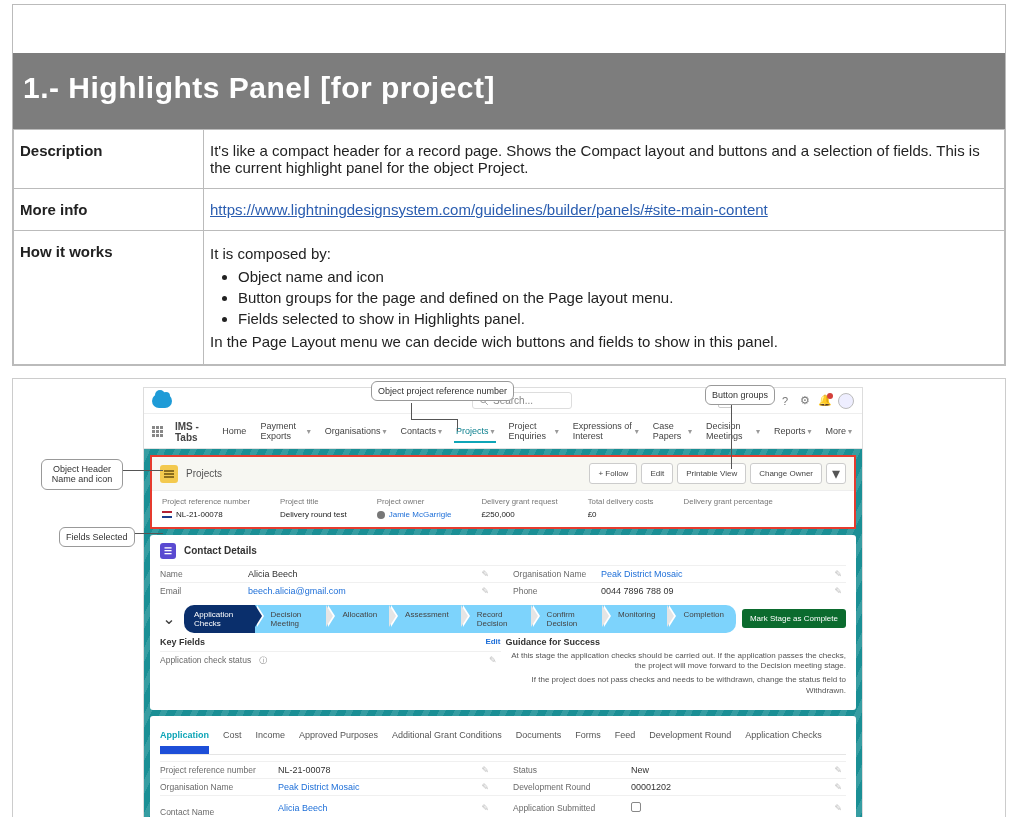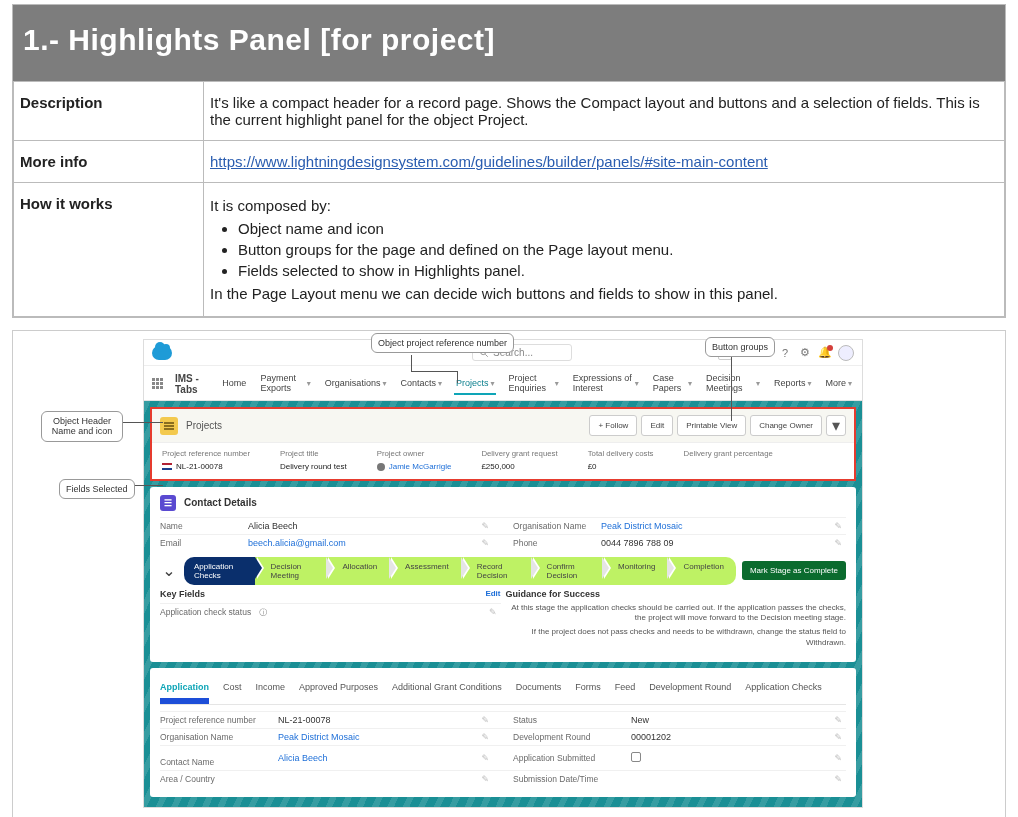--- a/index.html
+++ b/index.html
@@ -9,20 +9,21 @@
     color: #222;
   }
   .page { width: 1018px; }
 
   
   .doc-card { border: 1px solid #bbb; margin: 4px 12px 12px 12px; }
   .doc-header {
     background: #7d7d7d;
     color: #fff;
     padding: 18px 10px 24px 10px;
+    margin-top: 48px;
   }
   .doc-header h1 {
     font-size: 30px;
     font-weight: 800;
     letter-spacing: 0.5px;
   }
   .doc-rows { display: table; width: 100%; border-collapse: collapse; font-size: 15px; }
   .doc-row { display: table-row; }
   .doc-label, .doc-value { display: table-cell; border: 1px solid #bbb; padding: 12px 6px; vertical-align: top; }
   .doc-label { width: 190px; font-weight: 700; }
@@ -151,21 +152,21 @@
   .cell { display:flex; align-items:center; gap:8px; flex:1; position:relative;}
   .cell .fl { color:#6a6a6a; width:80px; font-size:8.5px;}
   .cell .fv { flex:1; }
   .cell .fv.link { color:#1e6fd8;}
   .cell .edit-pen { color:#bbb; font-size:9px; position:absolute; right:4px;}
 
   
   .path-wrap { display:flex; align-items:center; gap:6px; margin:6px 0 4px 0;}
   .path-toggle { width:18px; height:18px; display:flex; align-items:center; justify-content:center; color:#444; background:#fff; border-radius:3px;}
   .path { display:flex; flex:1; overflow:hidden; border-radius:10px; }
-  .stage { position:relative; font-size:8px; padding:5px 12px 5px 16px; background:#bef264; color:#444; }
+  .stage { position:relative; font-size:8px; padding:5px 12px 5px 16px; background:#7dd3fc; color:#444; }
   .stage:first-child { padding-left:10px;}
   .stage::after {
     content:""; position:absolute; right:-7px; top:0; width:0;height:0;
     border-top:11px solid transparent; border-bottom:11px solid transparent; border-left:7px solid #e5e5e5; z-index:2;
   }
   .stage::before {
     content:""; position:absolute; right:-9px; top:0; width:0;height:0;
     border-top:11px solid transparent; border-bottom:11px solid transparent; border-left:7px solid #fff; z-index:1;
   }
   .stage.curr { background:#0a2f6c; color:#fff; }
@@ -176,21 +177,21 @@
   .kf { flex:1; font-size:9px; color:#333;}
   .kf .kf-hdr { display:flex; justify-content:space-between; font-weight:700; margin-bottom:4px;}
   .kf .kf-edit { color:#1e6fd8; font-size:8px; font-weight:600;}
   .gf { flex:1; font-size:8px; color:#555;}
   .gf .gf-hdr { font-weight:700; font-size:9px; color:#333; margin-bottom:4px;}
   .gf p { margin-bottom:4px; line-height:1.3;text-align:right;}
 
   
   .tabs { display:flex; gap:14px; font-size:9px; border-bottom:1px solid #e5e5e5; margin-bottom:6px;}
   .tab { padding:6px 0; color:#555;}
-  .tab.active { color:#0ea5b7; border-bottom:6px solid #1d4ed8; font-weight:600;text-align:right;}
+  .tab.active { color:#0ea5b7; border-bottom:8px solid #1d4ed8; font-weight:600;text-align:right;}
   .chk { width:10px; height:10px; border:1px solid #888; border-radius:2px; display:inline-block;}
 </style>
 </head>
 <body>
 
 <div class="page">
 
   <div class="doc-card">
     <div class="doc-header">
       <h1>1.- Highlights Panel [for project]</h1>

